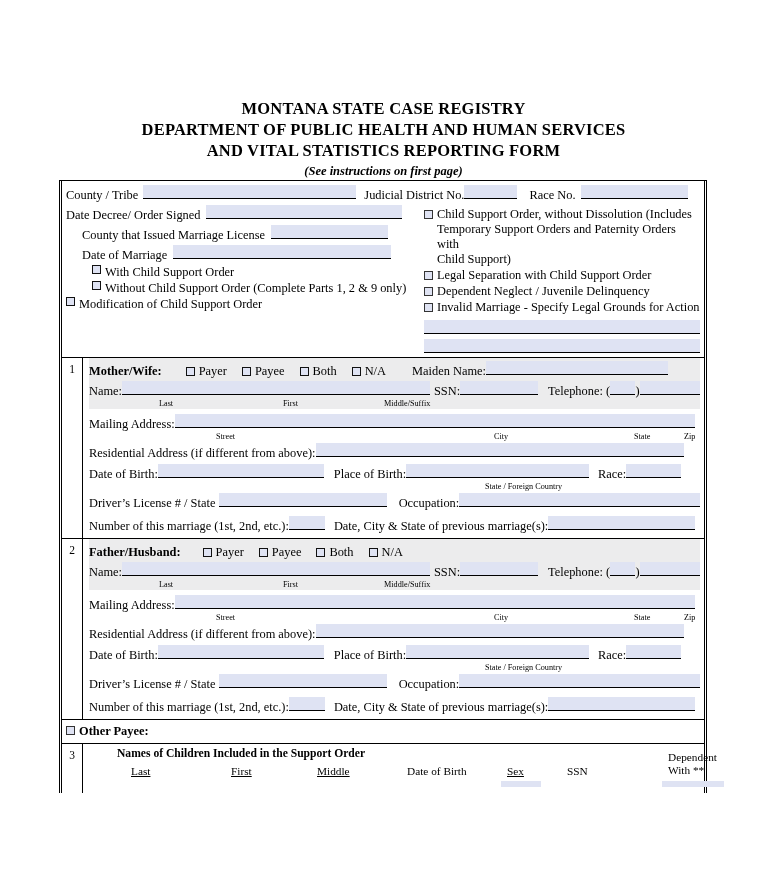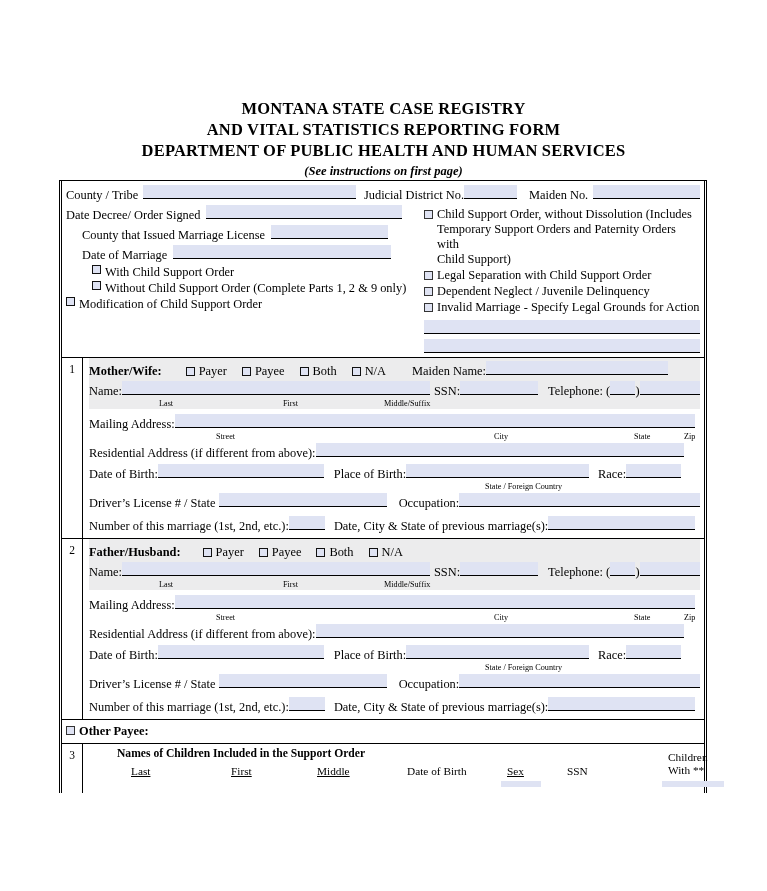--- a/index.html
+++ b/index.html
@@ -236,37 +236,37 @@
     background: #dfe3f3;
   }
 </style>
 </head>
 <body>
 
 <div class="page">
 
   <div class="title-block">
     <div class="title-line">MONTANA STATE CASE REGISTRY</div>
+    <div class="title-line">DEPARTMENT OF PUBLIC HEALTH AND HUMAN SERVICES</div>
     <div class="title-line">AND VITAL STATISTICS REPORTING FORM</div>
-    <div class="title-line">DEPARTMENT OF PUBLIC HEALTH AND HUMAN SERVICES</div>
     <div class="subtitle-line">(See instructions on first page)</div>
   </div>
 
   <div class="form-frame">
    <div class="form-inner">
 
     <div class="sec first">
       <div class="head-sec">
 
         <div class="row-line">
           <span class="lbl">County / Tribe</span>
           <span class="blank" style="width:213px; margin-left:5px;"></span>
           <span class="lbl" style="margin-left:8px;">Judicial District No.</span>
           <span class="blank" style="width:53px;"></span>
-          <span class="lbl" style="margin-left:12px;">Maiden No.</span>
+          <span class="lbl" style="margin-left:12px;">Race No.</span>
           <span class="blank" style="width:107px; margin-left:5px;"></span>
         </div>
 
         <div class="head-cols">
 
           <div class="head-left">
 
             <div class="row-line">
               <span class="lbl">Date Decree/ Order Signed</span>
               <span class="blank" style="width:196px; margin-left:5px;"></span>
@@ -517,21 +517,21 @@
           <div class="p3-title">Names of Children Included in the Support Order</div>
 
           <div class="p3-cols">
             <span class="p3-col" style="left:14px; top:4px;"><span class="u">Last</span></span>
             <span class="p3-col" style="left:114px; top:4px;"><span class="u">First</span></span>
             <span class="p3-col" style="left:200px; top:4px;"><span class="u">Middle</span></span>
             <span class="p3-col" style="left:290px; top:4px;"><span>Date of Birth</span></span>
             <span class="p3-col" style="left:390px; top:4px;"><span class="u">Sex</span></span>
             <span class="p3-col" style="left:450px; top:4px;"><span>SSN</span></span>
             <span class="p3-col" style="left:551px; top:-10px; text-align:left;">
-              <span>Children</span><br>
+              <span>Dependent</span><br>
               <span>With **</span>
             </span>
 
             <span class="p3-underline" style="left:384px; top:20px; width:40px;"></span>
             <span class="p3-underline" style="left:545px; top:20px; width:62px;"></span>
           </div>
 
         </div>
       </div>
     </div>

